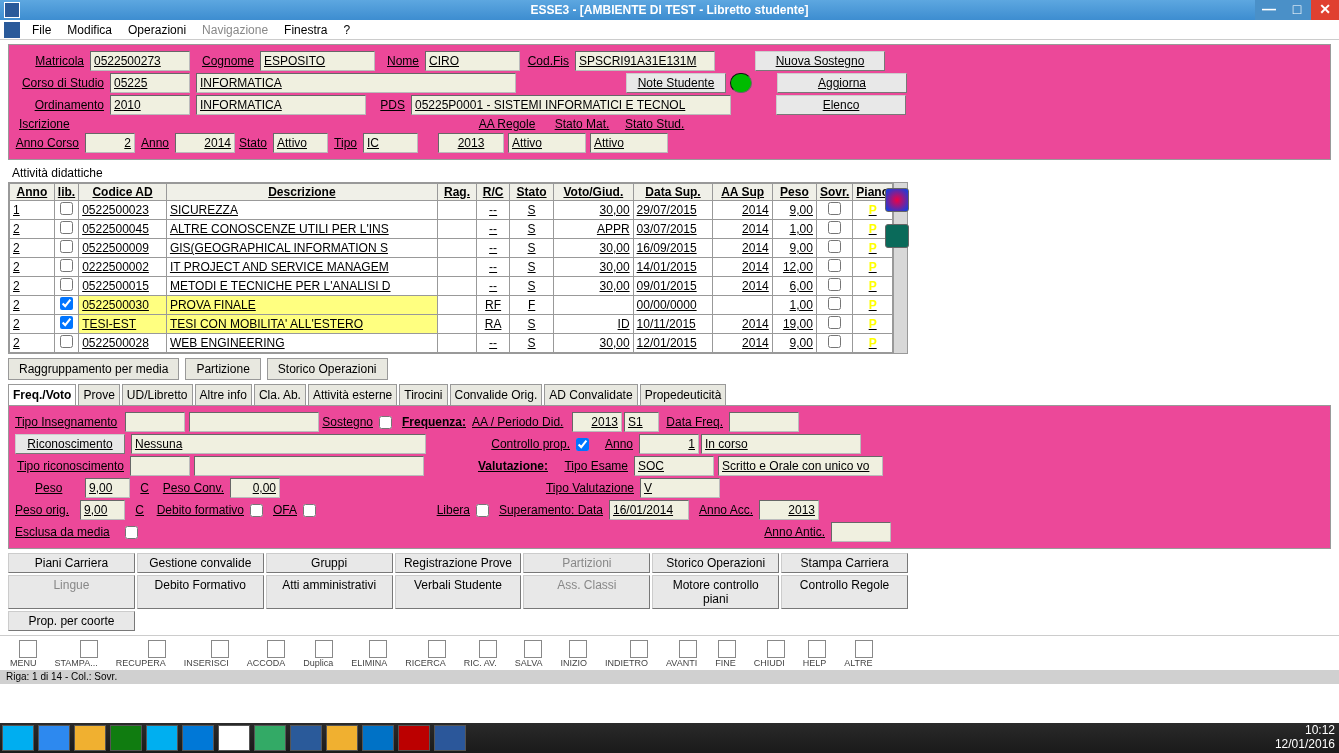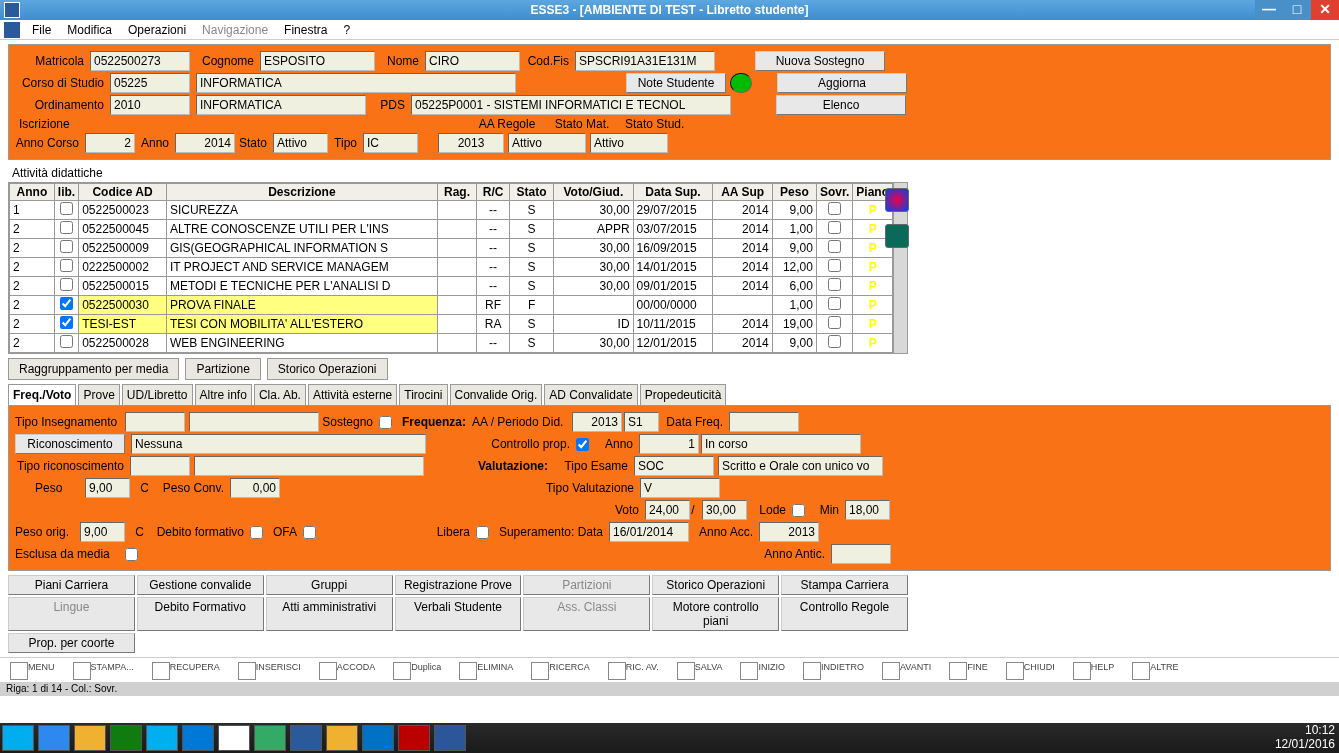--- a/index.html
+++ b/index.html
@@ -7,41 +7,41 @@
 .titlebar { background: linear-gradient(#5da7e0, #3d8dd0); height: 20px; display: flex; align-items: center; justify-content: center; color: #fff; font-weight: bold; position: relative; }
 .titlebar .icon-l { position: absolute; left: 4px; top: 2px; width: 16px; height: 16px; background: #2a5a9a; border: 1px solid #fff; }
 .titlebar .wincontrols { position: absolute; right: 0; top: 0; display: flex; }
 .titlebar .wincontrols div { width: 28px; height: 20px; text-align: center; line-height: 18px; font-size: 14px; }
 .titlebar .wincontrols .close { background: #e04030; color: #fff; }
 .titlebar .wincontrols .min, .titlebar .wincontrols .max { background: #4a90c8; color: #fff; }
 .menubar { background: #fff; border-bottom: 1px solid #ccc; height: 20px; display: flex; align-items: center; padding-left: 4px; }
 .menubar .micon { width: 16px; height: 16px; background: #2a5a9a; margin-right: 4px; }
 .menubar span { padding: 2px 8px; color: #000; }
 .menubar span.disabled { color: #888; }
-.panel { border: 1px solid #999; margin: 4px 8px; padding: 4px 6px; background: #f97316; }
+.panel { border: 1px solid #999; margin: 4px 8px; padding: 4px 6px; background: #ec4899; text-decoration: underline; }
 .row { display: flex; align-items: center; margin: 2px 0; }
 .lbl { text-align: right; padding-right: 6px; }
 .fld { background: #f0f0e0; border: 1px inset #bbb; padding: 1px 3px; height: 20px; line-height: 16px; overflow: hidden; white-space: nowrap; }
 .btn { background: #e8e8e8; border: 1px outset #ccc; padding: 2px 6px; text-align: center; cursor: pointer; }
 .section-label { padding: 2px 4px; font-size: 12px; }
 table.grid { border-collapse: collapse; width: 100%; }
 table.grid th, table.grid td { border: 1px solid #999; padding: 1px 3px; font-size: 12px; background: #fff; }
 table.grid th { background: #f0f0e8; }
 .rowcb { width: 14px; text-align: center; }
 .hl { background: #ffff80 !important; }
 .p-icon { background: #0030c0; color: #ff0; font-weight: bold; text-align: center; width: 20px; }
 .tabbar { display: flex; border-bottom: 1px solid #999; }
 .tabbar .tab { border: 1px solid #999; border-bottom: none; background: #e8e8e0; padding: 3px 4px; margin-right: 2px; cursor: pointer; }
 .tabbar .tab.active { background: #fff; font-weight: bold; }
 .uptabs { display: flex; gap: 6px; margin: 4px 8px; }
 .uptabs .tab { border: 1px solid #999; padding: 3px 10px; background: #e8e8e0; cursor: pointer; }
 .bottom-btns { display: grid; grid-template-columns: repeat(7, 1fr); gap: 2px; margin: 4px 8px; }
 .bottom-btns .btn.disabled { color: #888; }
 .toolbar2 { display: flex; align-items: flex-end; gap: 18px; padding: 4px 10px 2px 10px; background: #fff; border-top: 1px solid #ccc; }
-.toolbar2 .ti { display: flex; flex-direction: row; align-items: flex-start; }
+.toolbar2 .ti { display: flex; flex-direction: column; align-items: flex-end; }
 .toolbar2 .ti .ticon { width: 18px; height: 18px; border: 1px solid #888; }
 .toolbar2 .ti .tlbl { font-size: 9px; color: #444; }
 .statusbar { background: #d0d0d0; font-size: 10px; padding: 1px 6px; height: 14px; }
 .taskbar { position: absolute; bottom: 0; left: 0; right: 0; height: 30px; background: linear-gradient(#2a2a2a, #1a1a1a); display: flex; align-items: center; }
 .taskbar .tbicon { width: 32px; height: 26px; margin: 0 2px; border: 1px solid #555; background: #3a3a3a; }
 .clock { position: absolute; right: 4px; bottom: 2px; color: #fff; font-size: 10px; text-align: right; }
 .side-icons { position: absolute; right: 430px; top: 188px; display: flex; flex-direction: column; gap: 12px; }
 .side-icons div { width: 24px; height: 24px; border: 1px solid #666; border-radius: 3px; }
 .chkbox { width: 13px; height: 13px; }
 </style>
@@ -332,31 +332,20 @@
     <div class="lbl" style="width:50px;text-align:left;margin-left:20px">Peso</div>
     <div class="fld" style="width:45px">9,00</div>
     <div class="lbl" style="width:25px">C</div>
     <div class="lbl" style="width:75px">Peso Conv.</div>
     <div class="fld" style="width:50px;text-align:right">0,00</div>
     <div style="width:250px"></div>
     <div class="lbl" style="width:110px">Tipo Valutazione</div>
     <div class="fld" style="width:80px">V</div>
   </div>
   <div class="row">
-    <div style="width:520px"></div>
-    <div class="lbl" style="width:110px">Voto</div>
-    <div class="fld" style="width:45px">24,00</div>
-    <div class="lbl" style="width:12px;text-align:center">/</div>
-    <div class="fld" style="width:45px">30,00</div>
-    <div class="lbl" style="width:45px">Lode</div>
-    <input type="checkbox" class="chkbox" style="">
-    <div class="lbl" style="width:40px">Min</div>
-    <div class="fld" style="width:45px">18,00</div>
-  </div>
-  <div class="row">
     <div class="lbl" style="width:65px;text-align:left">Peso orig.</div>
     <div class="fld" style="width:45px">9,00</div>
     <div class="lbl" style="width:25px">C</div>
     <div class="lbl" style="width:100px">Debito formativo</div>
     <input type="checkbox" class="chkbox" style="">
     <div class="lbl" style="width:40px">OFA</div>
     <input type="checkbox" class="chkbox" style="">
     <div style="width:110px"></div>
     <div class="lbl" style="width:50px">Libera</div>
     <input type="checkbox" class="chkbox" style="">

